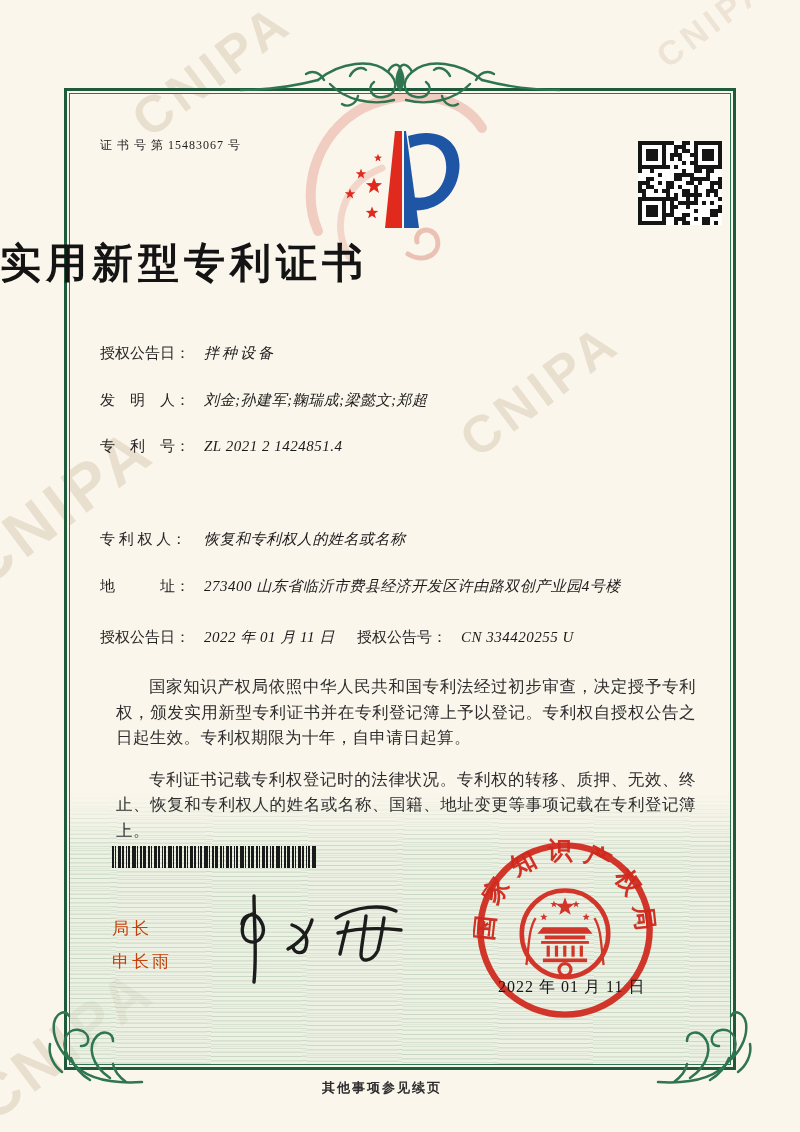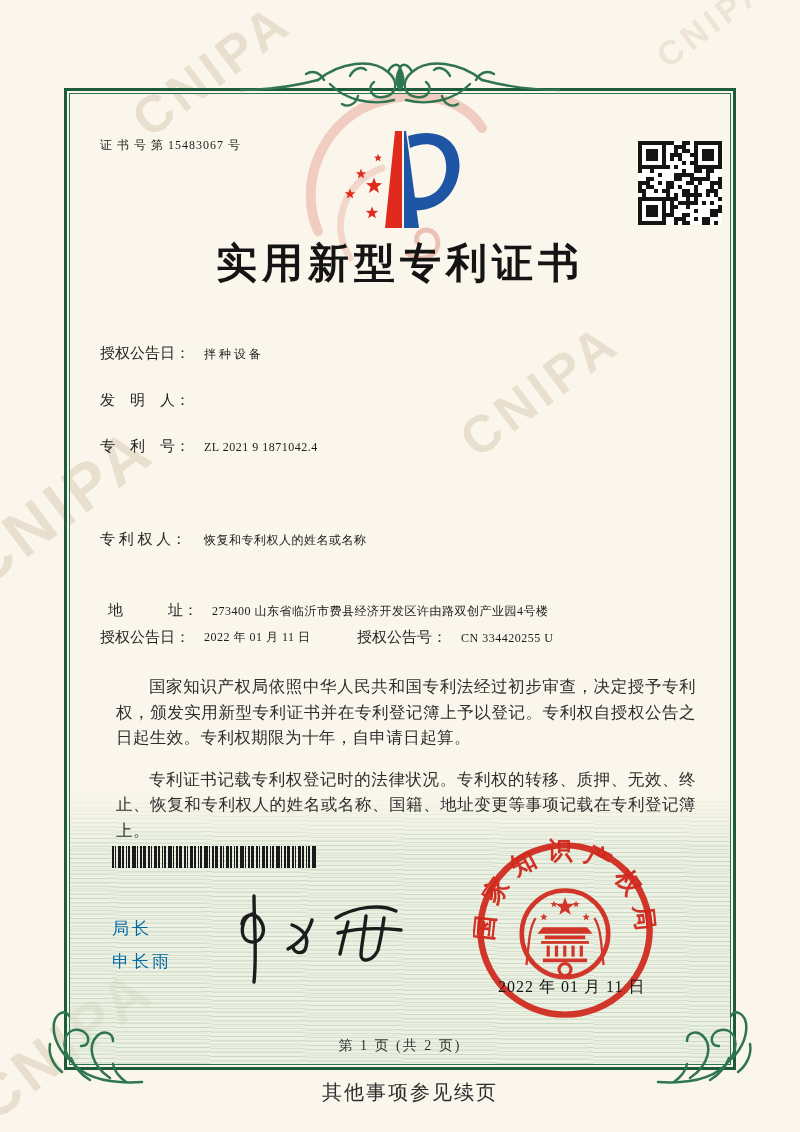--- a/index.html
+++ b/index.html
@@ -43,50 +43,50 @@
   .ornament{position:absolute;z-index:4;pointer-events:none;}
   .orn-top{left:240px;top:50px;}
   .orn-bl{left:38px;top:980px;}
   .orn-br{left:650px;top:980px;transform:scaleX(-1);}
   
   .content{position:absolute;inset:0;z-index:5;}
   .cert-no{position:absolute;left:100px;top:137px;font-size:12px;letter-spacing:1px;color:#1d1d1d;}
   .logo{position:absolute;left:338px;top:124px;}
   .qr{position:absolute;left:638px;top:141px;width:84px;height:84px;}
   .title{
-    position:absolute;left:0;right:0;top:236px;text-align:center;
+    position:absolute;left:0;right:0;top:236px;text-align:left;
     font-size:41px;font-weight:bold;letter-spacing:5px;color:#141414;
   }
   .row{position:absolute;left:100px;display:flex;align-items:baseline;}
   .row .lab{flex:0 0 104px;font-size:15px;color:#262626;white-space:nowrap;}
-  .row .val{font-size:12px;color:#1b1b1b;letter-spacing:.5px;}
+  .row .val{font-size:15px;color:#1b1b1b;letter-spacing:.5px;font-style:italic;}
   .row .val.wide{width:452px;line-height:19px;}
   .val.spaced{letter-spacing:3px;}
   .r1{top:344px;} .r2{top:391px;} .r3{top:437px;} .r4{top:483px;}
-  .r5{top:530px;} .r6{top:601px;margin-left:8px;} .r7{top:628px;}
+  .r5{top:530px;} .r6{top:577px;} .r7{top:628px;}
   .pair2{position:absolute;left:257px;top:0;display:flex;align-items:baseline;}
   .paras{position:absolute;left:100px;width:612px;top:658px;}
   .paras p{
     margin:16px;text-indent:2em;font-size:16.5px;line-height:25.6px;
     letter-spacing:.4px;color:#2e2e2e;text-align:justify;
   }
   .barcode{position:absolute;left:112px;top:846px;width:208px;height:22px;}
   .signer{
-    position:absolute;left:112px;font-size:17px;letter-spacing:3px;color:#0369a1;
+    position:absolute;left:112px;font-size:17px;letter-spacing:3px;color:#c2410c;
     font-family:"Liberation Sans","DejaVu Sans",sans-serif;
   }
   .signer.t{top:917px;} .signer.n{top:950px;}
   .sig-img{position:absolute;left:224px;top:892px;}
   .seal{position:absolute;left:473px;top:838px;width:184px;height:184px;z-index:6;mix-blend-mode:multiply;}
   .seal-date{
     position:absolute;left:498px;top:977px;width:145px;text-align:center;z-index:7;
     font-size:16px;color:#151515;letter-spacing:1px;white-space:nowrap;
   }
   .page-num{position:absolute;left:0;right:0;top:1037px;text-align:center;font-size:14px;color:#333;letter-spacing:2px;}
-  .note{position:absolute;left:322px;top:1079px;font-size:20px;color:#2c2c2c;letter-spacing:2px;}
+  .note{position:absolute;left:322px;top:1079px;font-size:13px;color:#2c2c2c;letter-spacing:2px;font-weight:bold;}
 </style>
 </head>
 <body>
 
 <svg width="0" height="0" style="position:absolute" aria-hidden="true">
   <defs>
     <path id="star" d="M0,-10 L2.47,-3.4 L9.51,-3.09 L3.99,1.3 L5.88,8.09 L0,4.2 L-5.88,8.09 L-3.99,1.3 L-9.51,-3.09 L-2.47,-3.4 Z"></path>
   </defs>
 </svg>
 
@@ -393,24 +393,25 @@
       </svg></div>
 
   <div class="title">实用新型专利证书</div>
 
   <div class="row r1">
     <span class="lab">授权公告日：</span>
     <span class="val spaced">拌种设备</span>
   </div>
   <div class="row r2">
     <span class="lab">发　明　人：</span>
+    <span class="val">刘金;孙建军;鞠瑞成;梁懿文;郑超</span>
   </div>
   <div class="row r3">
     <span class="lab">专　利　号：</span>
-    <span class="val">ZL 2021 9 1871042.4</span>
+    <span class="val">ZL 2021 2 1424851.4</span>
   </div>
   <div class="row r5">
     <span class="lab">专 利 权 人：</span>
     <span class="val">恢复和专利权人的姓名或名称</span>
   </div>
   <div class="row r6">
     <span class="lab">地　　　址：</span>
     <span class="val wide">273400 山东省临沂市费县经济开发区许由路双创产业园4号楼</span>
   </div>
   <div class="row r7" style="right:96px;align-items:center;">
@@ -530,15 +531,14 @@
         <rect x="116" y="117" width="3.5" height="12"></rect>
         <rect x="76" y="131" width="48" height="4"></rect>
         <circle cx="100" cy="143" r="6.5" fill="none" stroke="#d0281c" stroke-width="3.5"></circle>
         <path d="M58,138 C61,118 60,100 68,87" fill="none" stroke="#d0281c" stroke-width="2.5"></path>
         <path d="M142,138 C139,118 140,100 132,87" fill="none" stroke="#d0281c" stroke-width="2.5"></path>
       </g>
     </svg>
   </div>
   <div class="seal-date">2022 年 01 月 11 日</div>
 
-  <div class="page-num">第 1 页 (共 2 页)</div>
   <div class="note">其他事项参见续页</div>
 </div>
 
 </body></html>

